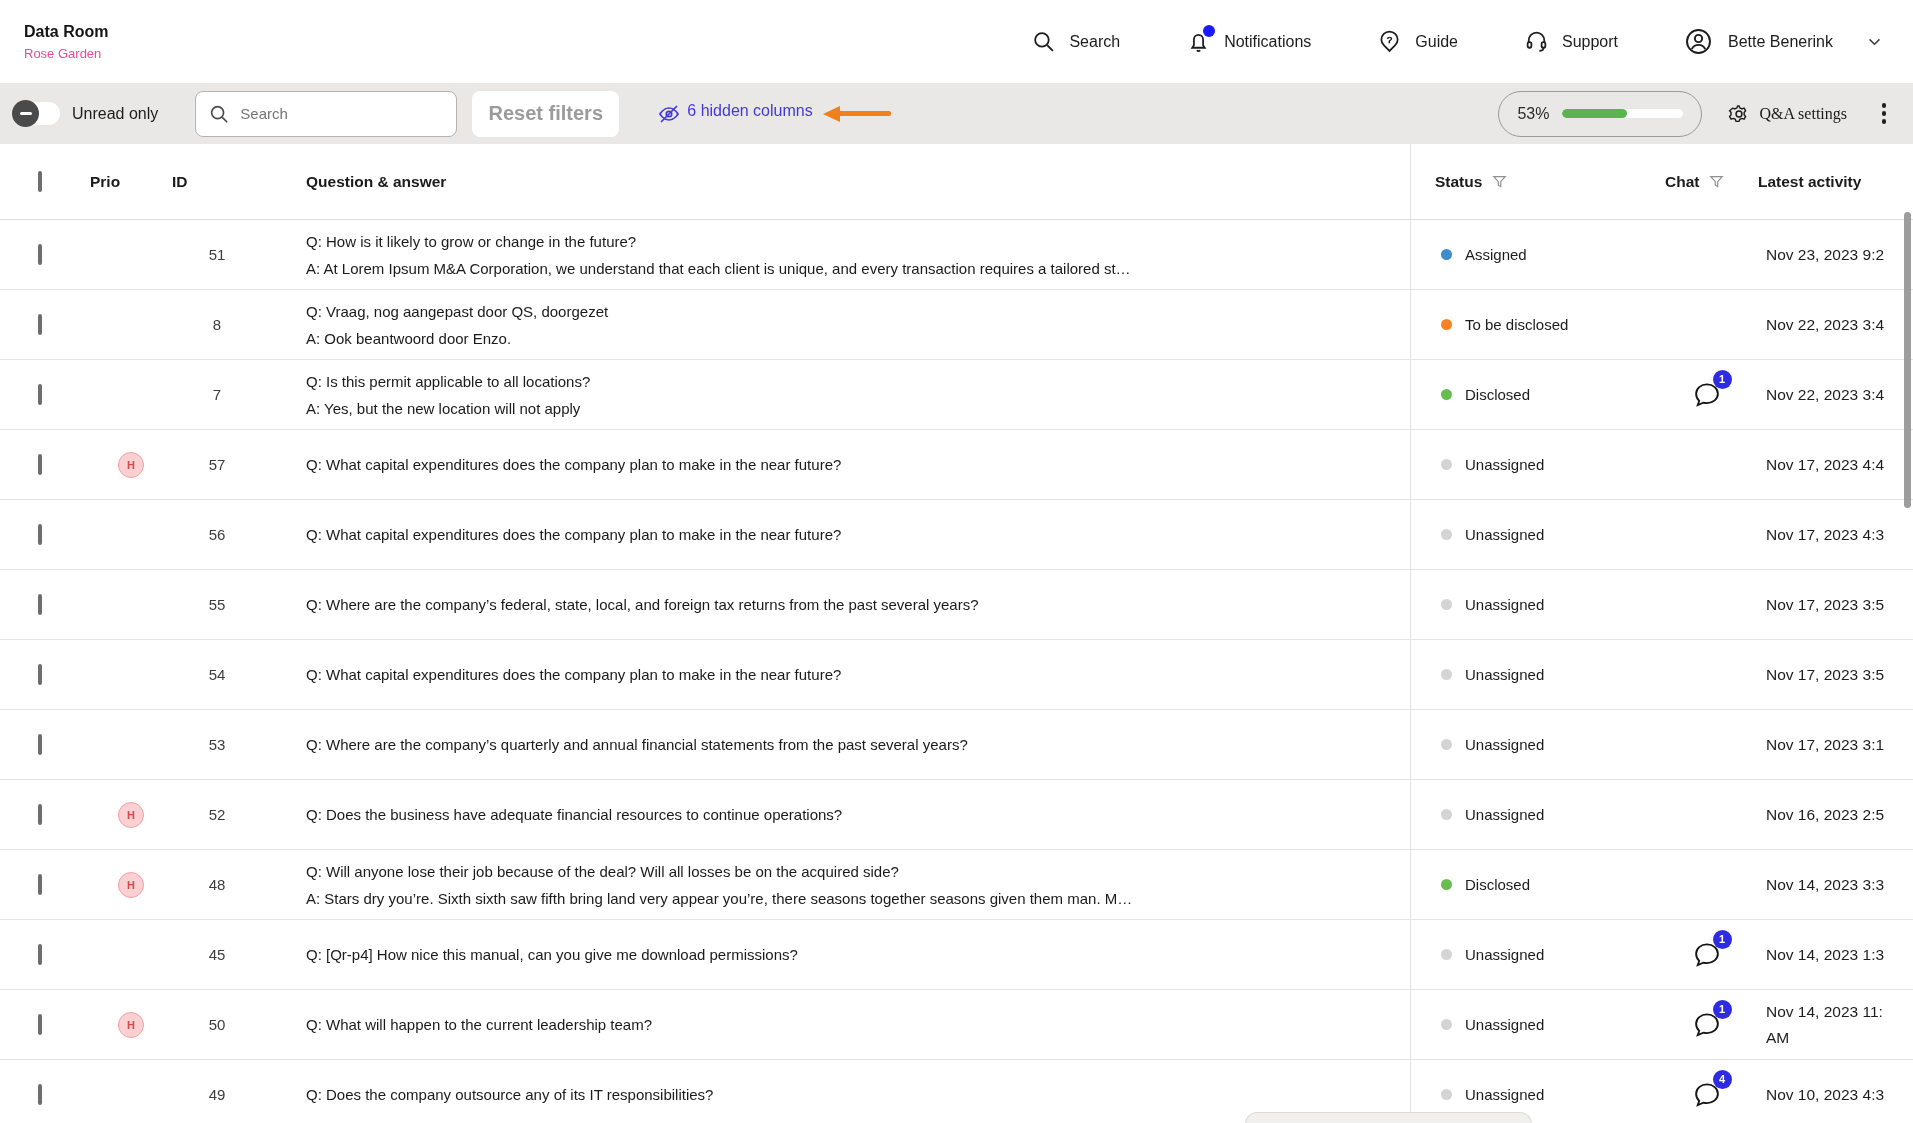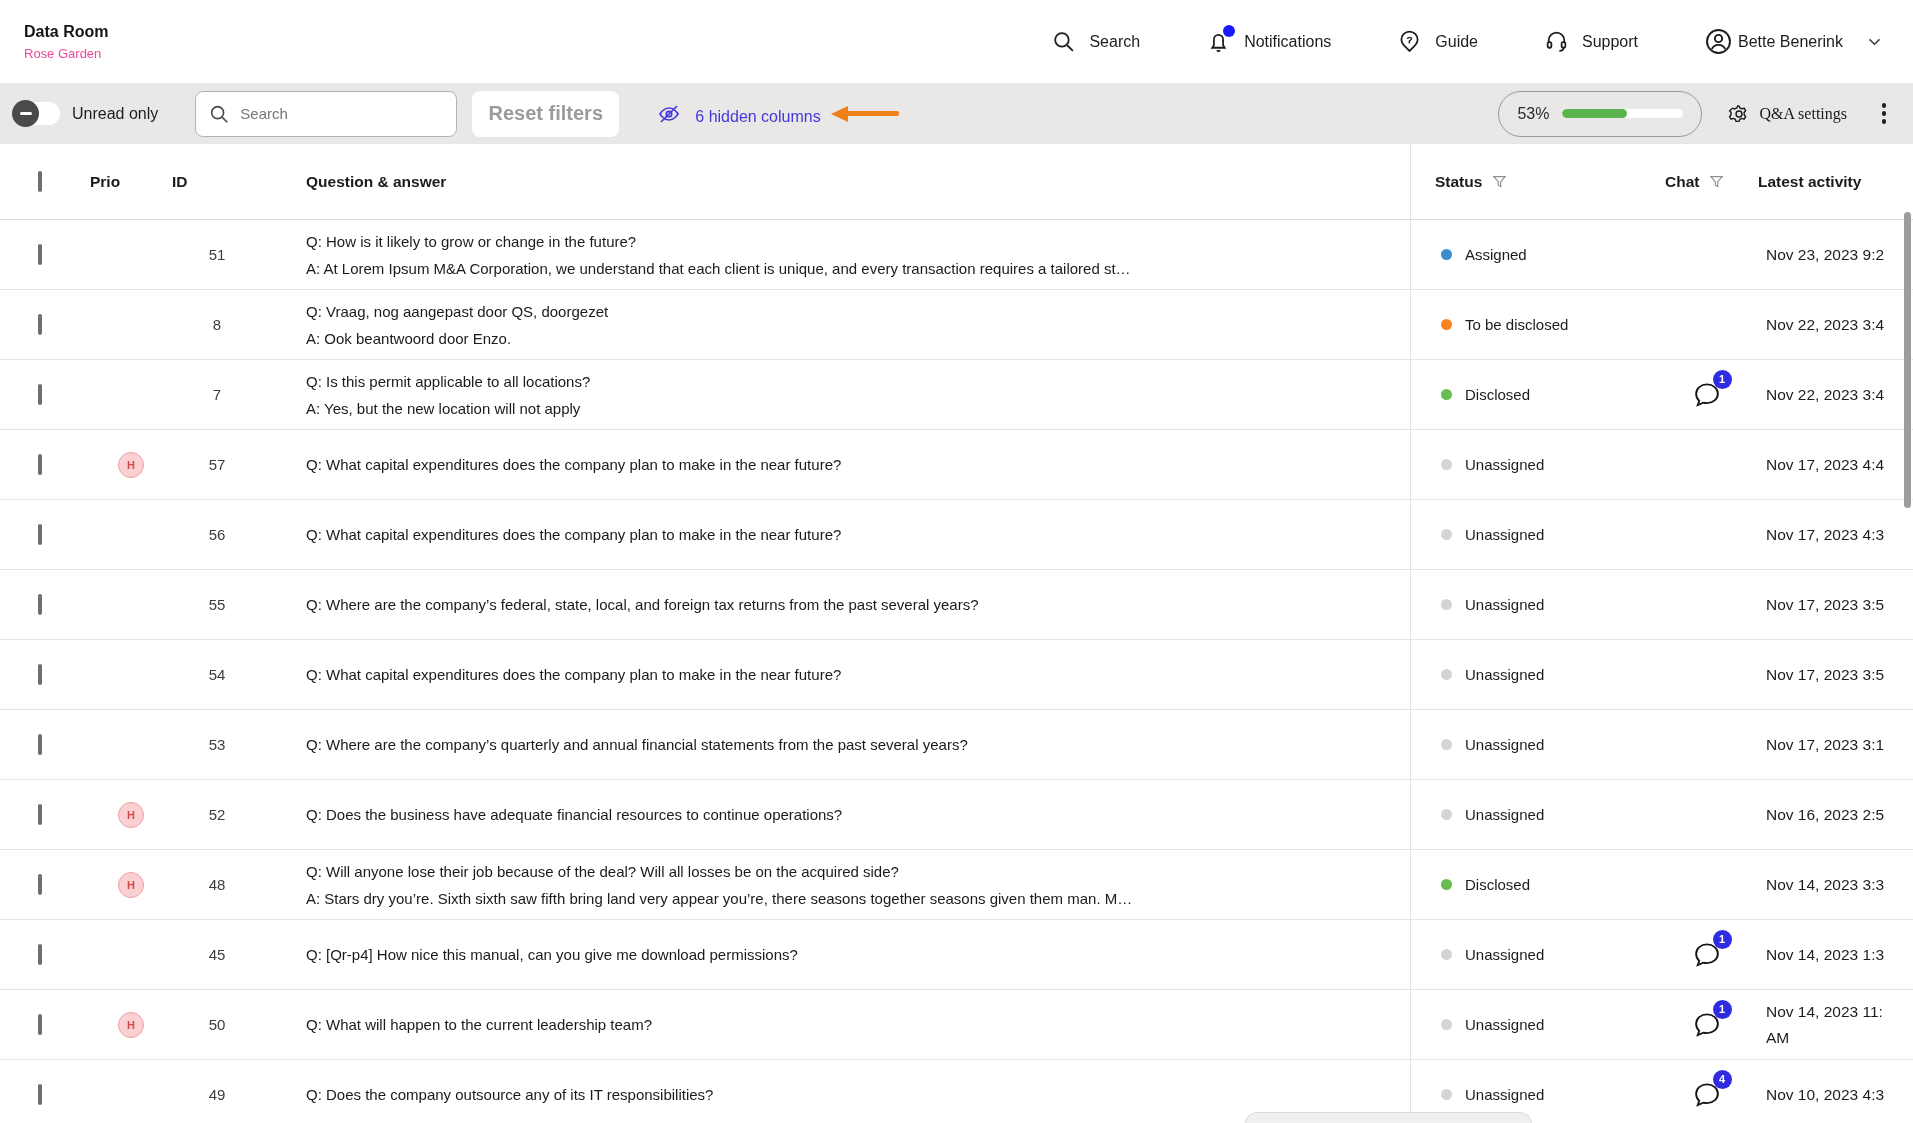--- a/index.html
+++ b/index.html
@@ -10,38 +10,38 @@
   
   .top-header { position:absolute; top:0; left:0; width:100%; height:83px; background:#fff;
     display:flex; align-items:center; justify-content:space-between; padding:0 30px 0 24px; }
   .title-block { line-height:1.5; }
   .app-title { font-weight:700; font-size:16px; color:#141414; }
   .room-name { font-size:13px; color:#ec4899; }
   .top-nav { display:flex; align-items:center; gap:66px; }
   .nav-item { display:flex; align-items:center; gap:13px; font-size:16px; color:#1d1d1d; cursor:pointer; }
   .icon-wrap { position:relative; display:flex; align-items:center; }
   .notif-dot { position:absolute; top:-4px; right:-4px; width:12px; height:12px; border-radius:50%; background:var(--notif); }
-  .user-item { display:flex; align-items:center; gap:5px; font-size:16px; }
+  .user-item { display:flex; align-items:center; gap:15px; font-size:16px; }
   .chev { margin-left:18px; display:flex; }
 
   
   .toolbar { position:absolute; top:83px; left:0; width:100%; height:61px; background:#e9e8e6;
     display:flex; align-items:center; padding:0 18px 0 14px; }
   .toggle { position:relative; width:46px; height:23px; border-radius:12px; background:#fff; cursor:pointer; flex:0 0 auto; }
   .knob { position:absolute; left:-2px; top:-2px; width:27px; height:27px; border-radius:50%; background:#4a4a4a;
     display:flex; align-items:center; justify-content:center; }
   .knob .minus { width:12px; height:2.5px; background:#fff; border-radius:2px; }
   .toggle-label { margin-left:12px; font-size:16px; color:#1d1d1d; }
   .searchbox { margin-left:37px; width:262px; height:46px; background:#fff; border:1px solid #b4b4b4; border-radius:8px;
     display:flex; align-items:center; padding:0 12px; gap:10px; }
   .searchbox input { border:none; outline:none; font-size:15px; width:100%; font-family:inherit; color:#333; background:transparent; }
   .searchbox input::placeholder { color:#767676; }
   .reset-btn { margin-left:15px; width:147px; height:46px; background:#fff; border:none; border-radius:8px;
     color:#9b9b9b; font-size:20px; font-family:inherit; cursor:pointer;font-weight:bold; }
-  .hidden-cols { margin-left:38px; display:flex; align-items:flex-end; gap:14px; color:var(--accent); font-size:16px; cursor:pointer; }
+  .hidden-cols { margin-left:38px; display:flex; align-items:flex-start; gap:6px; color:var(--accent); font-size:16px; cursor:pointer; }
   .annot-arrow { position:relative; margin-left:10px; width:68px; height:16px; flex:0 0 auto; }
   .annot-arrow .head { position:absolute; left:0; top:0; width:0; height:0;
     border-top:8px solid transparent; border-bottom:8px solid transparent; border-right:17px solid var(--orangearrow); }
   .annot-arrow .shaft { position:absolute; left:14px; top:5.5px; width:54px; height:5px; background:var(--orangearrow); border-radius:2px; }
   .tb-spacer { flex:1; }
   .progress-pill { width:204px; height:46px; border:1px solid #9a9a9a; border-radius:23px;
     display:flex; align-items:center; padding:0 18px; gap:13px; }
   .progress-pct { font-size:16px; color:#2b2b2b; }
   .progress-track { flex:1; height:9px; border-radius:5px; background:#fff; overflow:hidden; }
   .progress-fill { height:100%; background:var(--green); border-radius:5px; }

